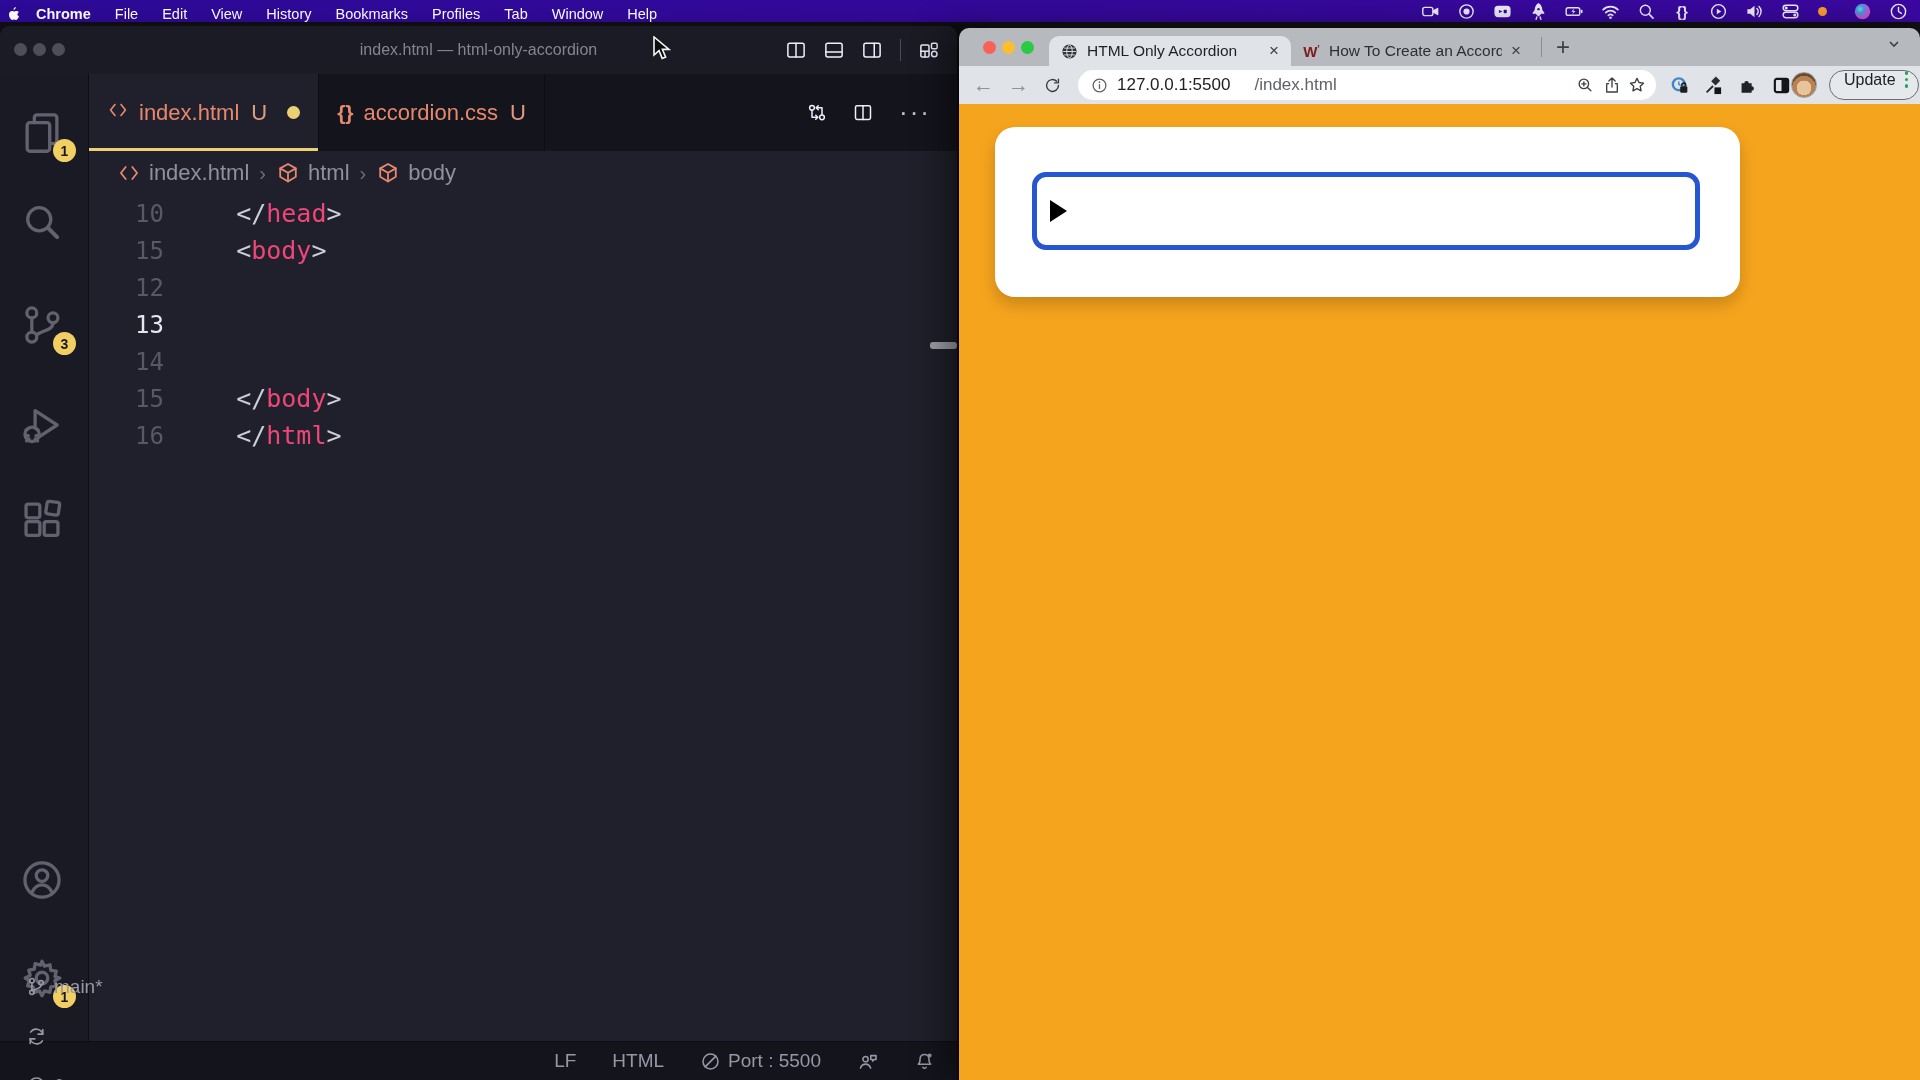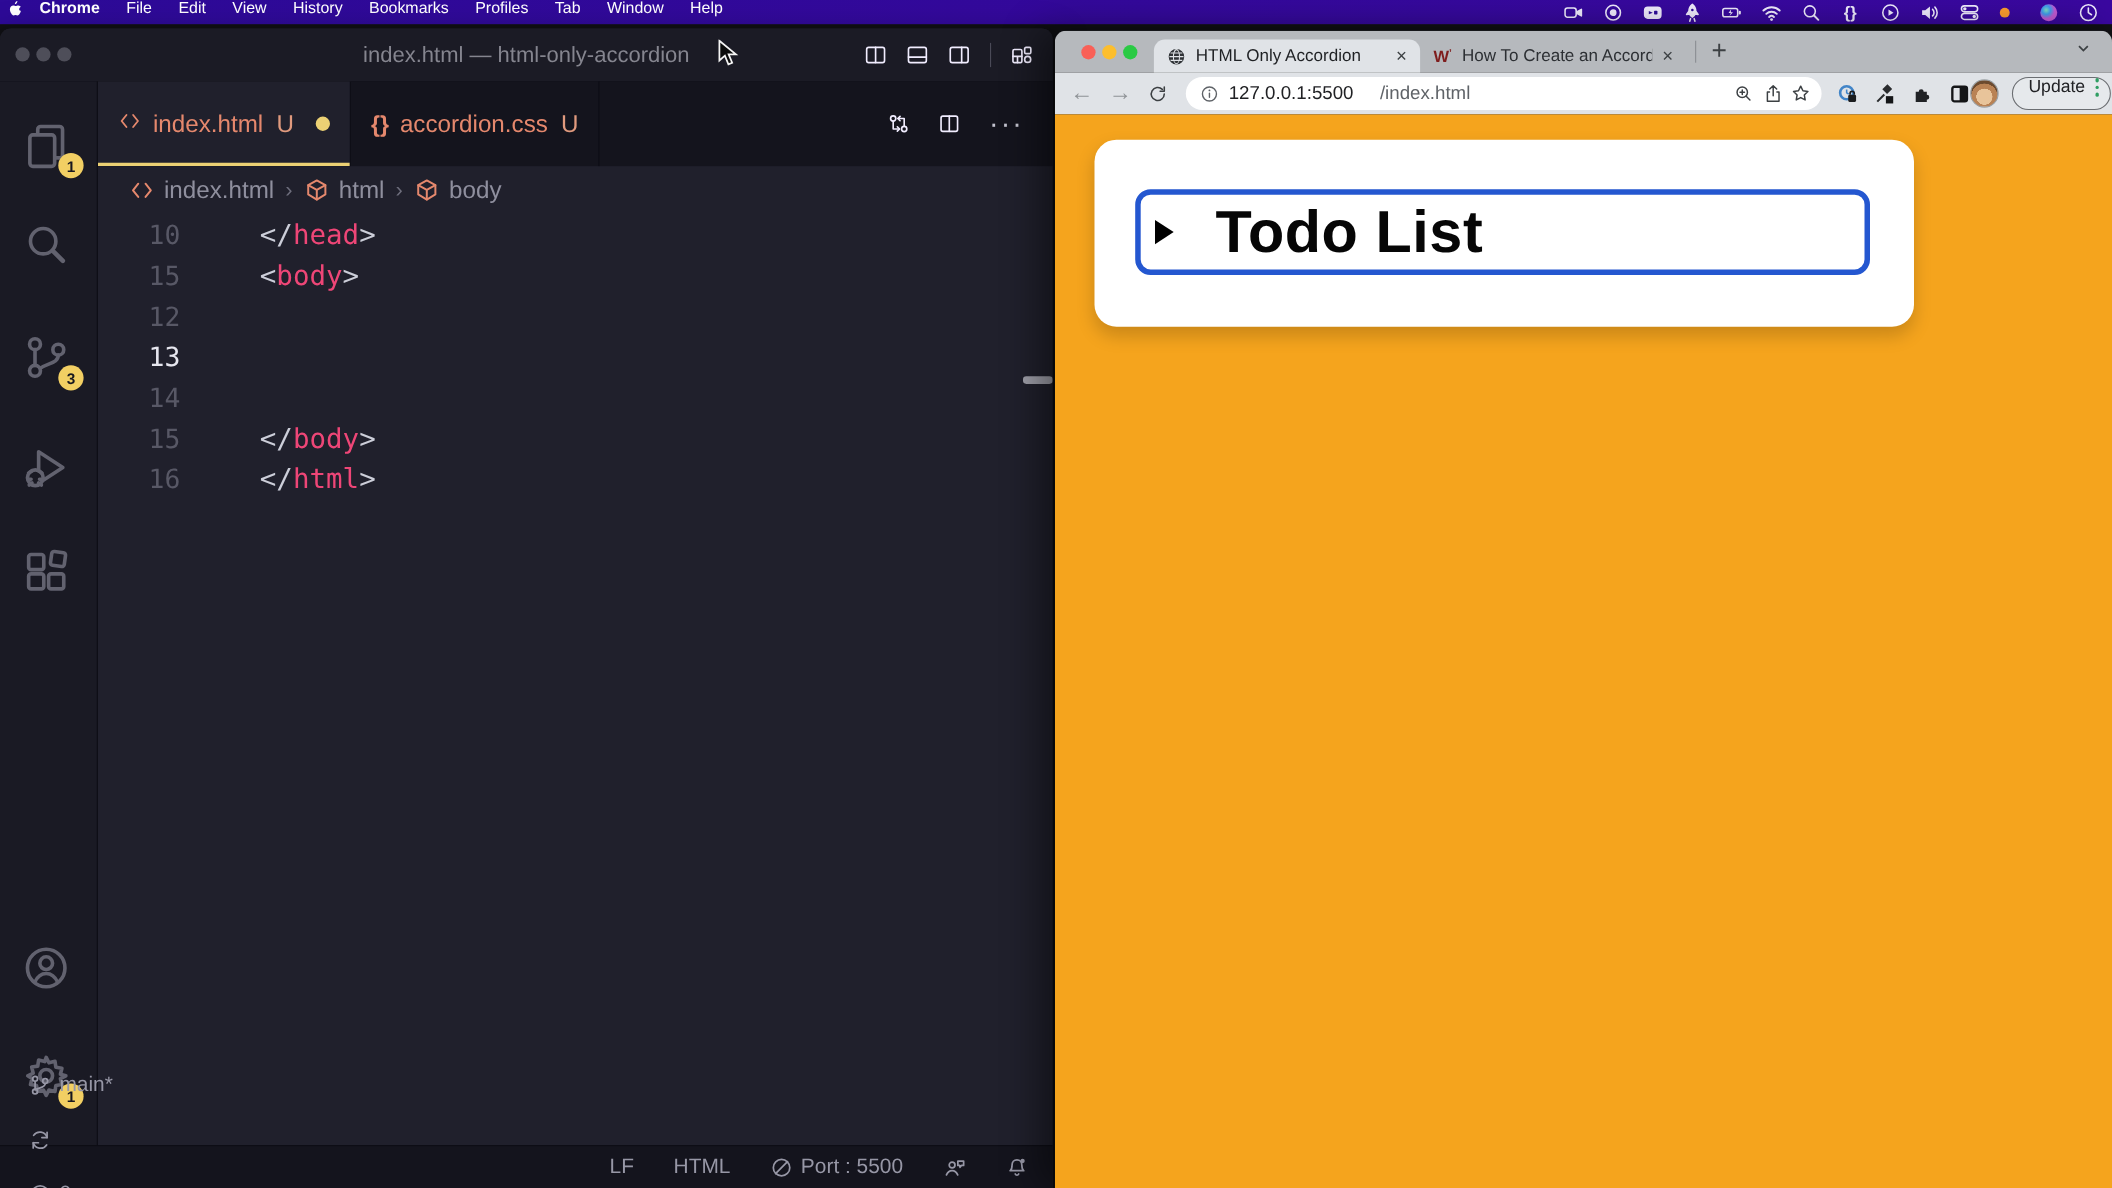--- a/index.html
+++ b/index.html
@@ -1,31 +1,31 @@
 <!DOCTYPE html>
 <html><head>
 <meta charset="utf-8">
 <style>
   html,body{margin:0;padding:0;}
   body{width:1920px;height:1080px;overflow:hidden;background:#101014;font-family:"Liberation Sans",sans-serif;position:relative;}
   
-  #menubar{position:absolute;left:0;top:0;width:1920px;height:22px;background:linear-gradient(90deg,#2d0a97,#3a08a0);display:flex;align-items:flex-start;color:#fff;}
+  #menubar{position:absolute;left:0;top:0;width:1920px;height:22px;background:linear-gradient(90deg,#2d0a97,#3a08a0);display:flex;align-items:flex-end;color:#fff;}
   #menu-items{display:flex;align-items:center;gap:24px;margin-left:14px;font-size:14.5px;}
   .menu-item{cursor:default;}
   .menu-item.bold{font-weight:bold;}
   #apple{width:16px;height:16px;display:flex;align-items:center;margin-left:6px;}
   #menu-status{position:absolute;right:12px;top:0;height:22px;display:flex;align-items:center;gap:16px;}
   .mi{width:20px;height:20px;display:flex;align-items:center;justify-content:center;color:#f1edff;}
   .mi svg{width:19px;height:19px;}
   .rec-dot{width:9px;height:9px;border-radius:50%;background:#ff9f2e;margin-left:-8px;}
   
   #vscode{position:absolute;left:0;top:26px;width:957px;height:1054px;border-radius:10px 10px 0 0;background:#20202c;overflow:hidden;box-shadow:0 10px 30px rgba(0,0,0,.5);}
   #vs-titlebar{position:relative;height:48px;background:#1b1b25;border-bottom:1px solid #0d0d15;}
   .tl-dot{position:absolute;top:17px;width:13px;height:13px;border-radius:50%;background:#4e4e59;}
-  #vs-title{position:absolute;left:0;right:0;top:0;height:48px;display:flex;align-items:center;justify-content:center;color:#85858f;font-size:20px;}
+  #vs-title{position:absolute;left:0;right:0;top:0;height:48px;display:flex;align-items:center;justify-content:center;color:#85858f;font-size:16px;}
   #vs-layout-icons{position:absolute;right:18px;top:0;height:48px;display:flex;align-items:center;gap:18px;color:#b9b9c6;}
   #vs-layout-icons .mi svg{width:22px;height:22px;}
   .vsep{width:1px;height:22px;background:#4a4a57;}
   #vs-middle{position:absolute;top:48px;left:0;right:0;bottom:38px;display:flex;}
   #activitybar{position:relative;width:88px;background:#1a1a24;border-right:1px solid #0d0d15;flex:none;}
   .ab-item{position:absolute;left:20px;width:48px;height:48px;color:#62626f;}
   .ab-item svg{width:44px;height:44px;}
   .badge{position:absolute;right:-8px;bottom:-4px;min-width:23px;height:23px;border-radius:50%;background:#f2cf63;color:#17171f;font-size:14px;font-weight:bold;display:flex;align-items:center;justify-content:center;}
   #editorcol{position:relative;flex:1;}
   #vs-tabs{position:relative;height:77px;background:#14141d;display:flex;}
@@ -538,21 +538,20 @@
           <i></i>
           <i></i>
           <i></i>
         </span>
     </div>
   </div>
   <div id="c-content">
     <div id="card">
       <div id="accordion">
         <span id="acc-marker"></span>
-        <span id="acc-title">Todo List</span>
       </div>
     </div>
   </div>
 </div>
 
 <div id="cursor">
   <svg viewBox="0 0 24 26">
       <path d="M2 1 L2 19 L7 14.6 L10.2 22.4 L13.6 21 L10.4 13.4 L17 13.4 Z" fill="#0c0c0c" stroke="#f4f4f4" stroke-width="1.6"></path>
     </svg>
 </div>

